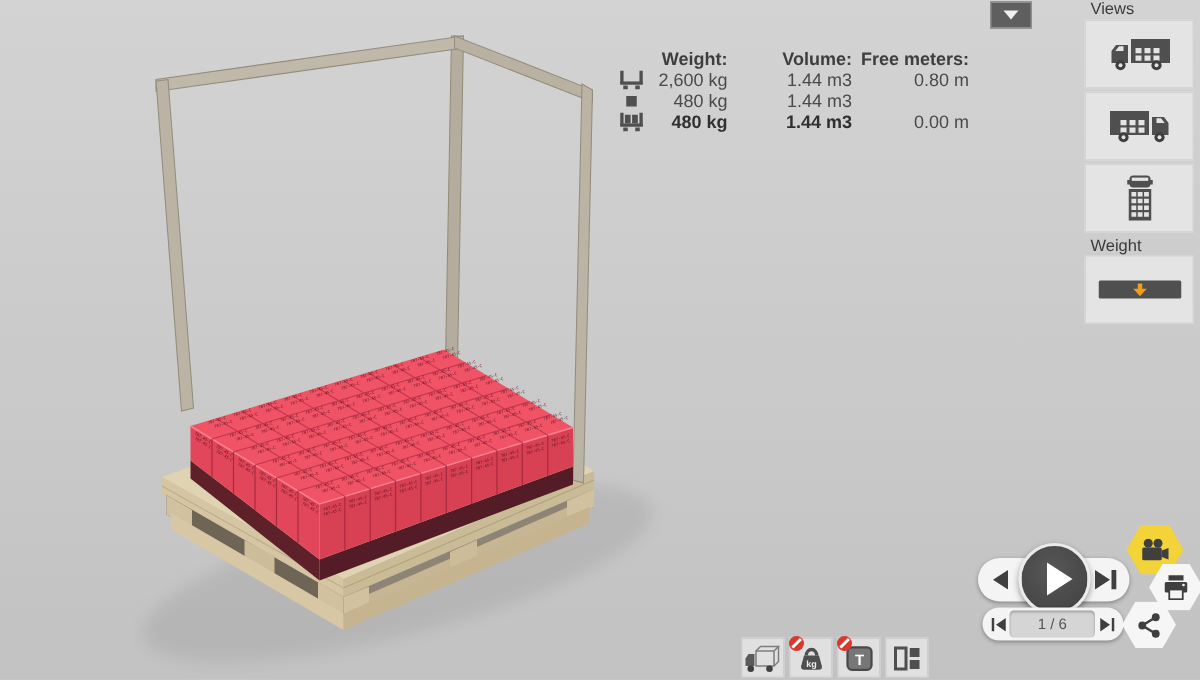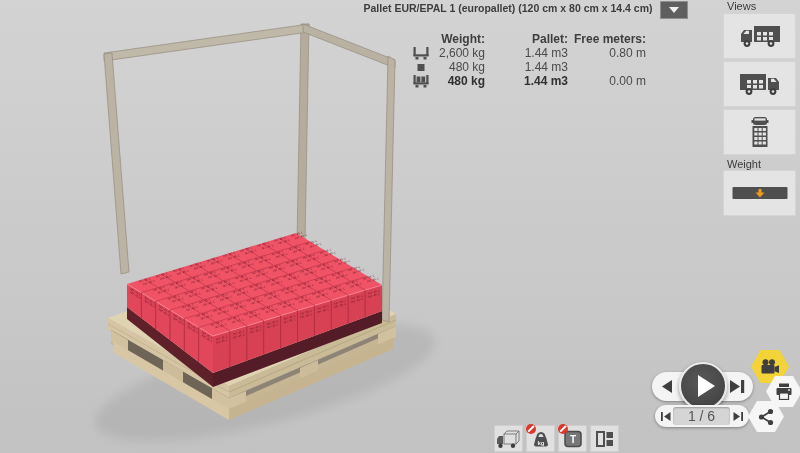--- a/index.html
+++ b/index.html
@@ -46,21 +46,21 @@
   #pill-counter{left:655px;top:405px;width:94px;height:22px;border-radius:11px;}
   .pb-ico{position:absolute;cursor:pointer;line-height:0;}
   #play-btn{position:absolute;left:679px;top:362px;width:48px;height:48px;border-radius:50%;
             background:radial-gradient(circle at 45% 38%,#585858,#3f3f3f);
             border:2px solid #eaeaea;box-sizing:border-box;
             box-shadow:0 2px 4px rgba(0,0,0,.4);display:flex;align-items:center;
             justify-content:center;cursor:pointer;}
   #play-btn .tri{width:0;height:0;border-top:11px solid transparent;
             border-bottom:11px solid transparent;border-left:17px solid #fff;margin-left:6px;}
   .counter-inset{position:absolute;left:18px;top:2px;width:57px;height:18px;background:#d5d5d5;
-            border-radius:3px;box-shadow:inset 0 1px 2px rgba(0,0,0,.28);font-size:14px;
+            border-radius:3px;box-shadow:inset 0 1px 2px rgba(0,0,0,.28);font-size:10px;
             color:#555;display:flex;align-items:center;justify-content:center;}
 
   
   .hex{position:absolute;clip-path:polygon(25% 0,75% 0,100% 50%,75% 100%,25% 100%,0 50%);
        display:flex;align-items:center;justify-content:center;cursor:pointer;}
   #hex-video{left:751px;top:350px;width:38px;height:33px;background:#f2d338;}
   #hex-print{left:766px;top:376px;width:36px;height:31px;background:#f6f6f6;}
   #hex-share{left:748px;top:401px;width:36px;height:31px;background:#f6f6f6;}
 </style>
 </head>
@@ -299,30 +299,29 @@
           <text transform="translate(334.152,304.892) rotate(-16)" font-size="2.6" fill="#5a1524">787-45-C</text>
           <text transform="translate(334.152,308.292) rotate(-16)" font-size="2.6" fill="#5a1524">787-45-C</text>
           <text transform="translate(351.052,299.792) rotate(-16)" font-size="2.6" fill="#5a1524">787-45-C</text>
           <text transform="translate(351.052,303.19199999999995) rotate(-16)" font-size="2.6" fill="#5a1524">787-45-C</text>
           <text transform="translate(367.952,294.692) rotate(-16)" font-size="2.6" fill="#5a1524">787-45-C</text>
           <text transform="translate(367.952,298.092) rotate(-16)" font-size="2.6" fill="#5a1524">787-45-C</text>
         </g>
     </g>
   </svg>
 
-  <div class="hdr-title">Pallet EUR/EPAL 1 (europallet) (120 cm x 80 cm x 14.4 cm)</div>
 
   <div class="dropdown-btn">
     <div class="tri"></div>
   </div>
 
   <div class="stats">
     <div class="ic"></div>
     <div class="h num">Weight:</div>
-    <div class="h num">Pallet:</div>
+    <div class="h num">Volume:</div>
     <div class="h num">Free meters:</div>
 
     <div class="ic">
       <svg width="16" height="13" viewBox="0 0 16 13" fill="#4f4f4f">
         <rect x="0.5" y="0" width="2.2" height="9"></rect>
           <rect x="13.3" y="0" width="2.2" height="9"></rect>
         <rect x="0.5" y="7.3" width="15" height="2.2"></rect>
         <rect x="2.5" y="10" width="3" height="2.5"></rect>
           <rect x="10.5" y="10" width="3" height="2.5"></rect>
       </svg>

